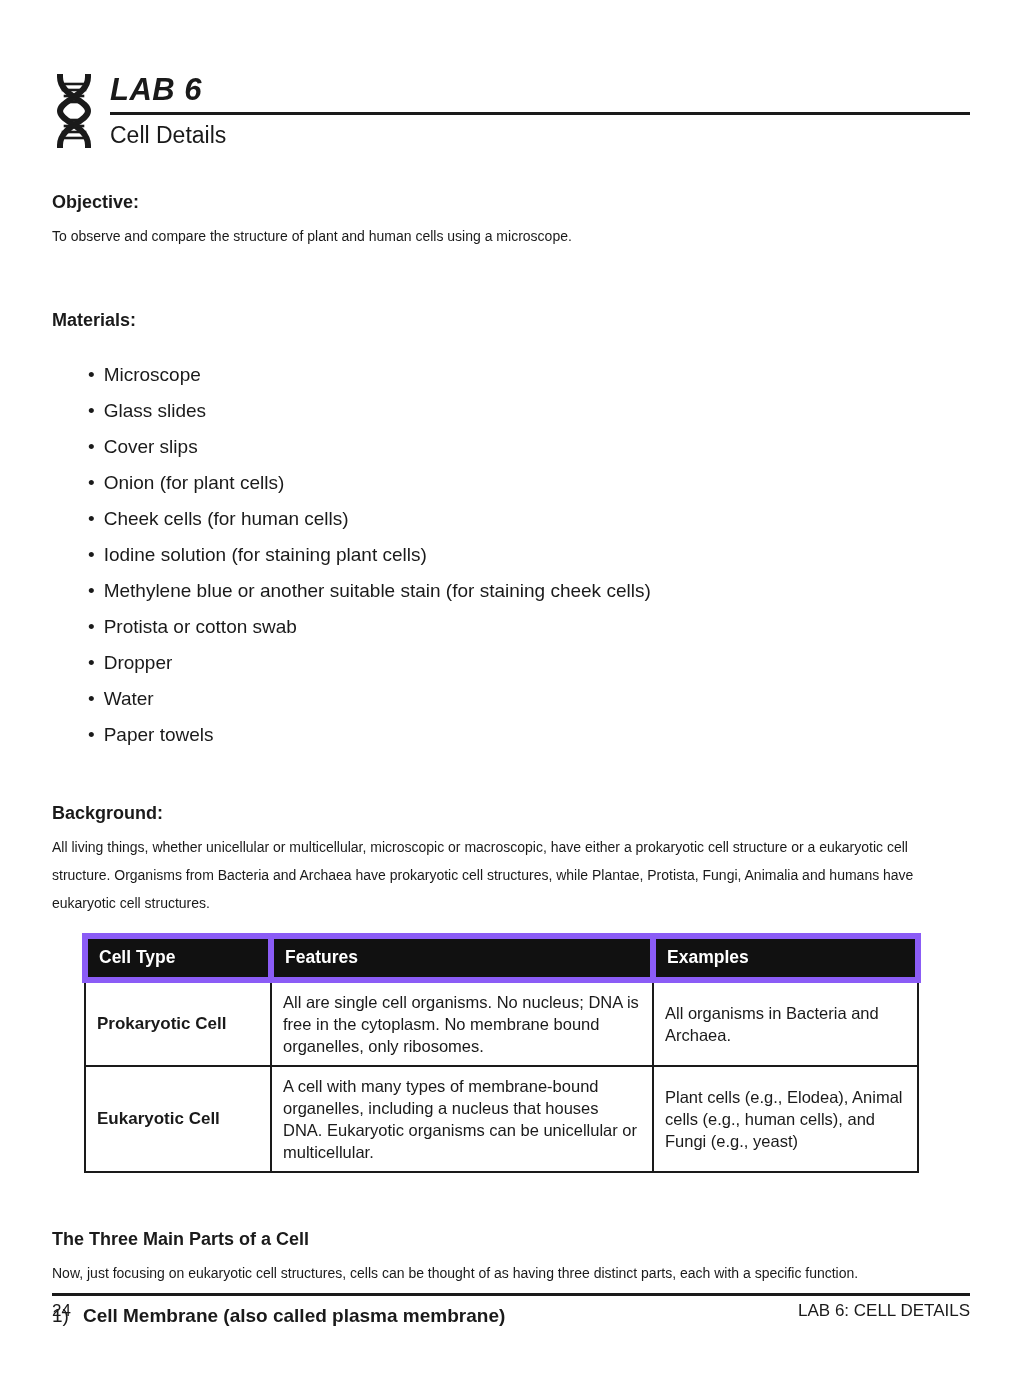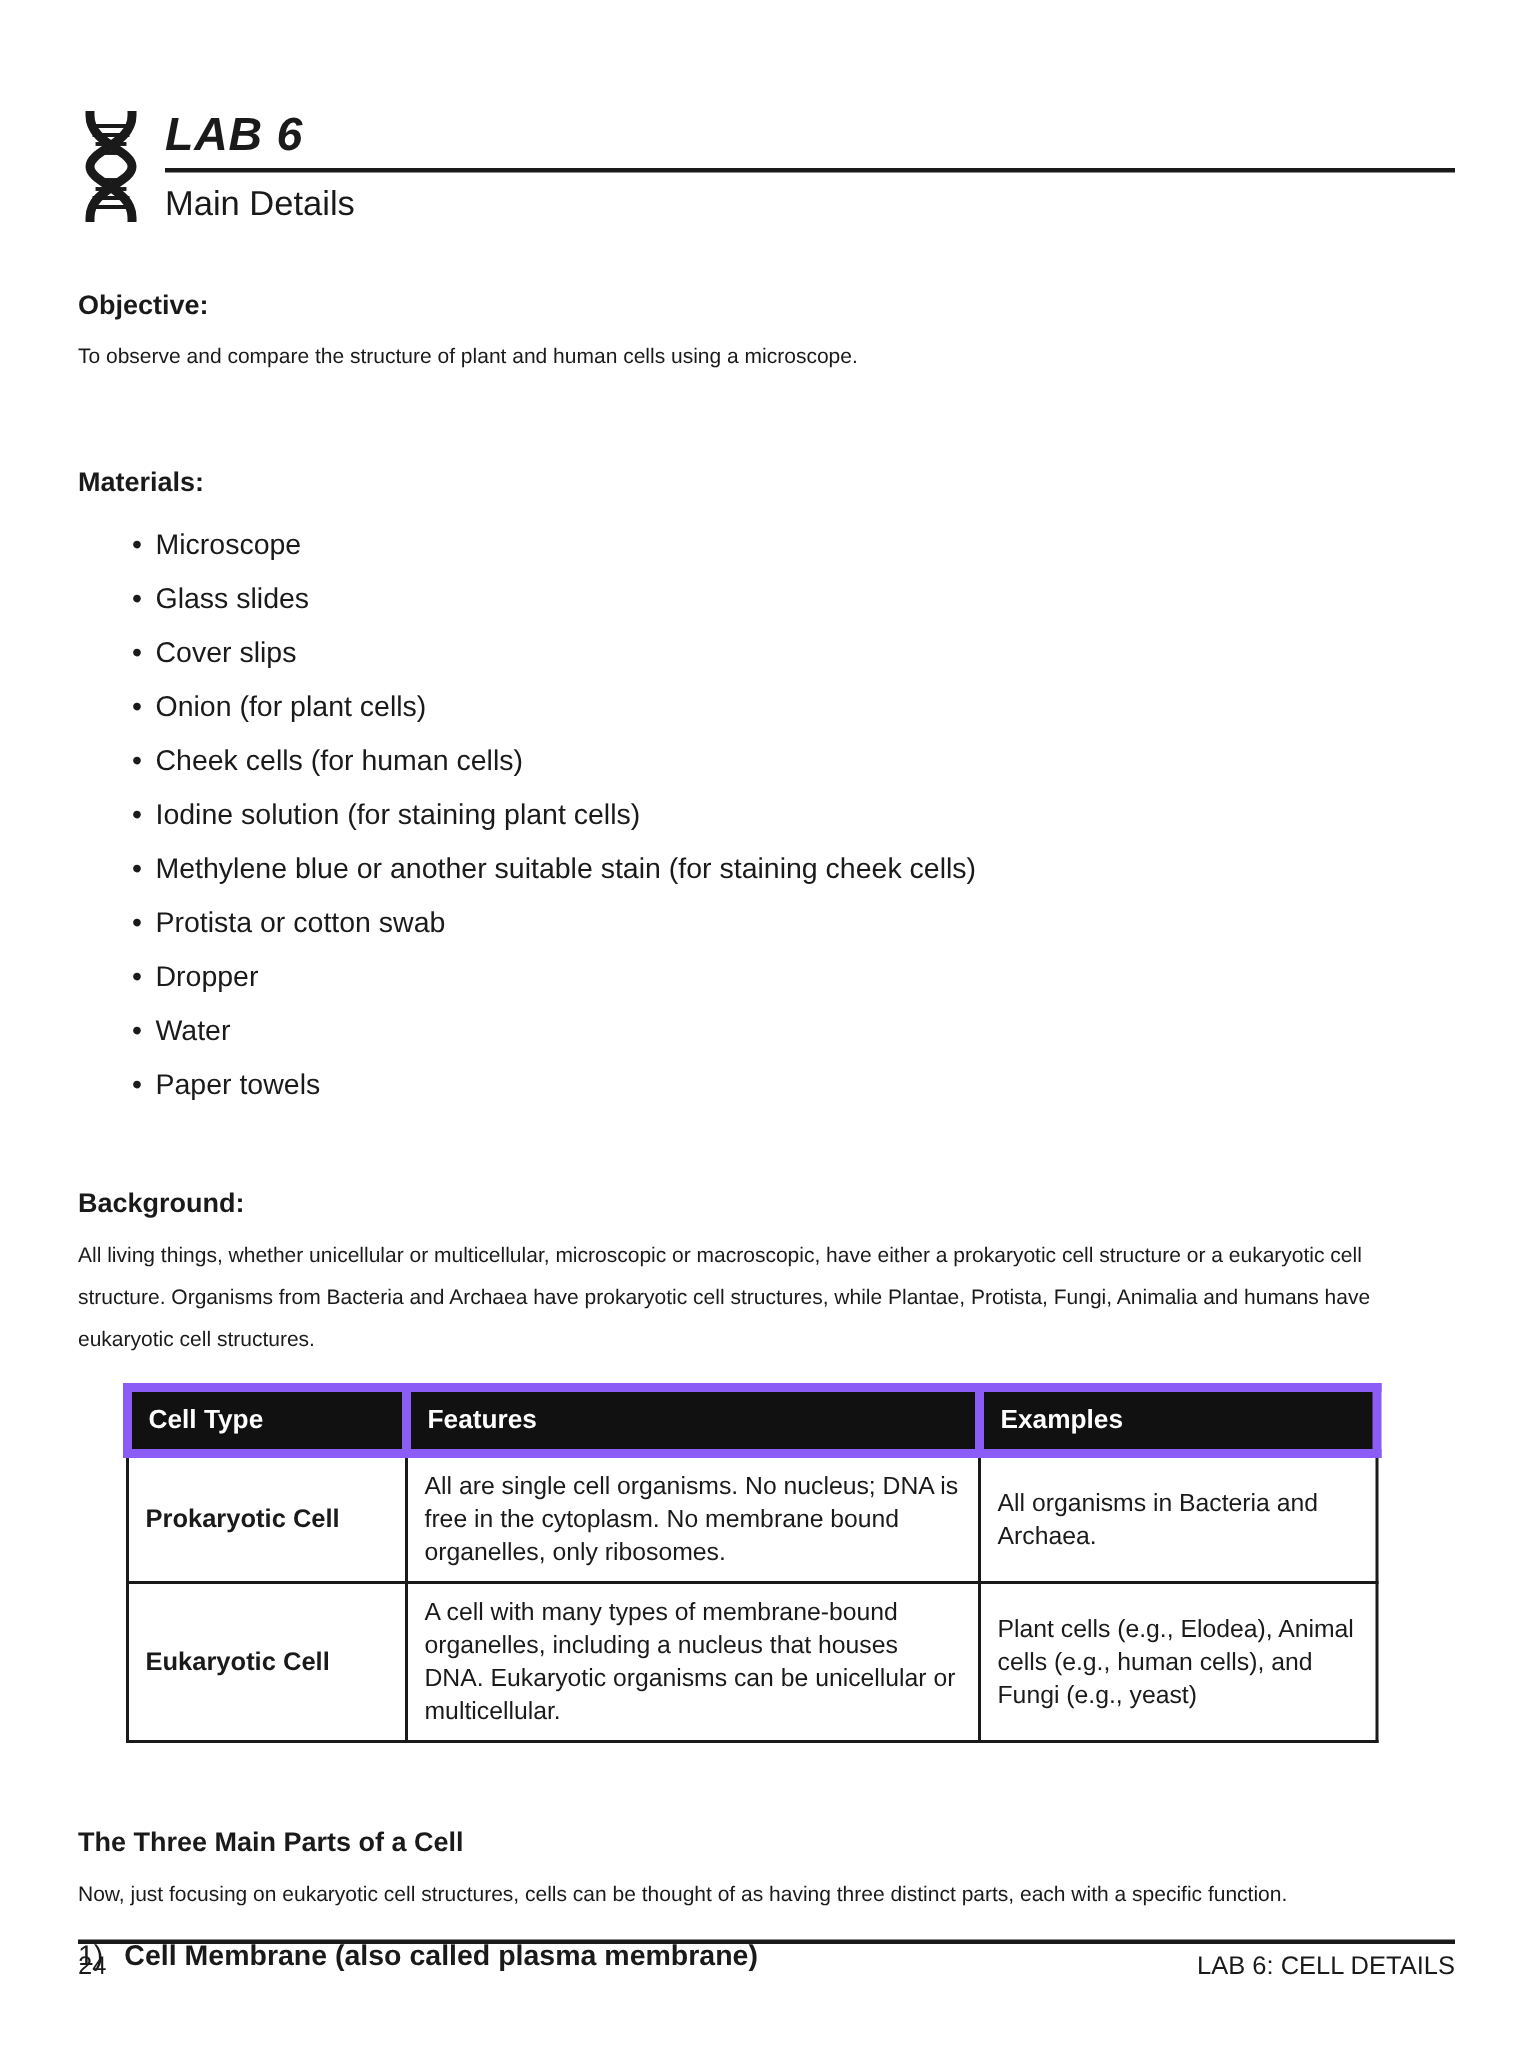--- a/index.html
+++ b/index.html
@@ -27,21 +27,21 @@
     font-style: italic;
   }
   .lab-subtitle { font-size: 23px; font-weight: 400; margin-top: 7px; }
 
   
   h2.sec-heading { font-size: 18px; font-weight: 700; }
   p.sec-text { font-size: 14px; line-height: 28px; margin-top: 9px; max-width: 905px; }
 
   .objective-section { margin-top: 40px; }
   .materials-section { margin-top: 60px; }
-  .materials-list { list-style: none; margin-top: 22px; padding-left: 36px; }
+  .materials-list { list-style: none; margin-top: 34px; padding-left: 36px; }
   .materials-list li { font-size: 19px; line-height: 20px; margin-bottom: 16px; }
   .materials-list li::before { content: "\2022"; font-size: 19px; margin-right: 9px; }
 
   .background-section { margin-top: 58px; }
 
   
   table.cell-table {
     border-collapse: collapse;
     margin: 16px 0 0 30px;
     width: 833px;
@@ -94,21 +94,21 @@
           <line x1="13" y1="22" x2="31" y2="22" stroke-width="2.6"></line>
           <line x1="17" y1="28" x2="27" y2="28" stroke-width="2.6"></line>
           <line x1="17" y1="46" x2="27" y2="46" stroke-width="2.6"></line>
           <line x1="13" y1="52" x2="31" y2="52" stroke-width="2.6"></line>
           <line x1="11" y1="58" x2="33" y2="58" stroke-width="2.6"></line>
           <line x1="10" y1="64" x2="34" y2="64" stroke-width="2.6"></line>
         </svg>
       </div>
       <div class="header-text">
         <div class="lab-title">LAB 6</div>
-        <div class="lab-subtitle">Main Details</div>
+        <div class="lab-subtitle">Cell Details</div>
       </div>
     </header>
 
     <section class="objective-section">
       <h2 class="sec-heading">Objective:</h2>
       <p class="sec-text">To observe and compare the structure of plant and human cells using a microscope.</p>
     </section>
 
     <section class="materials-section">
       <h2 class="sec-heading">Materials:</h2>

